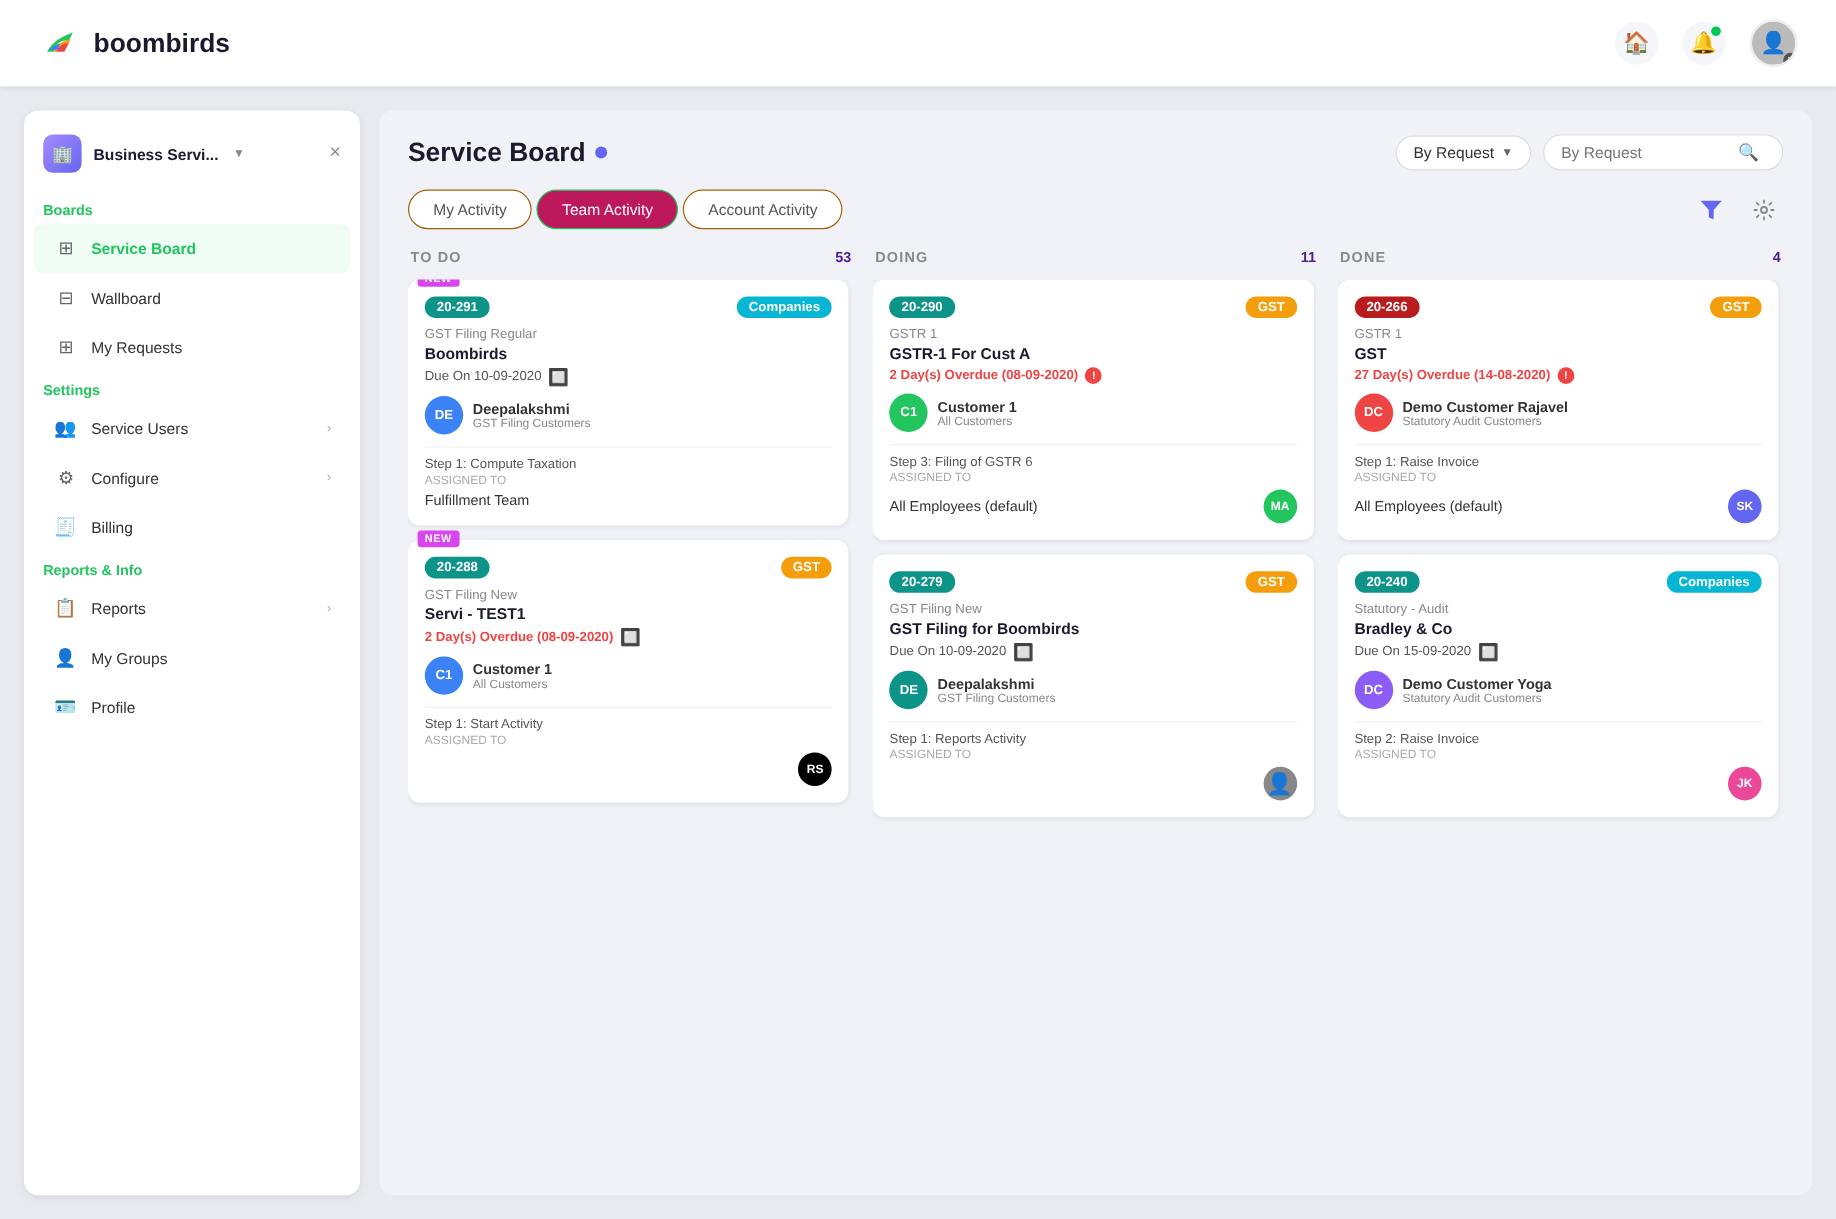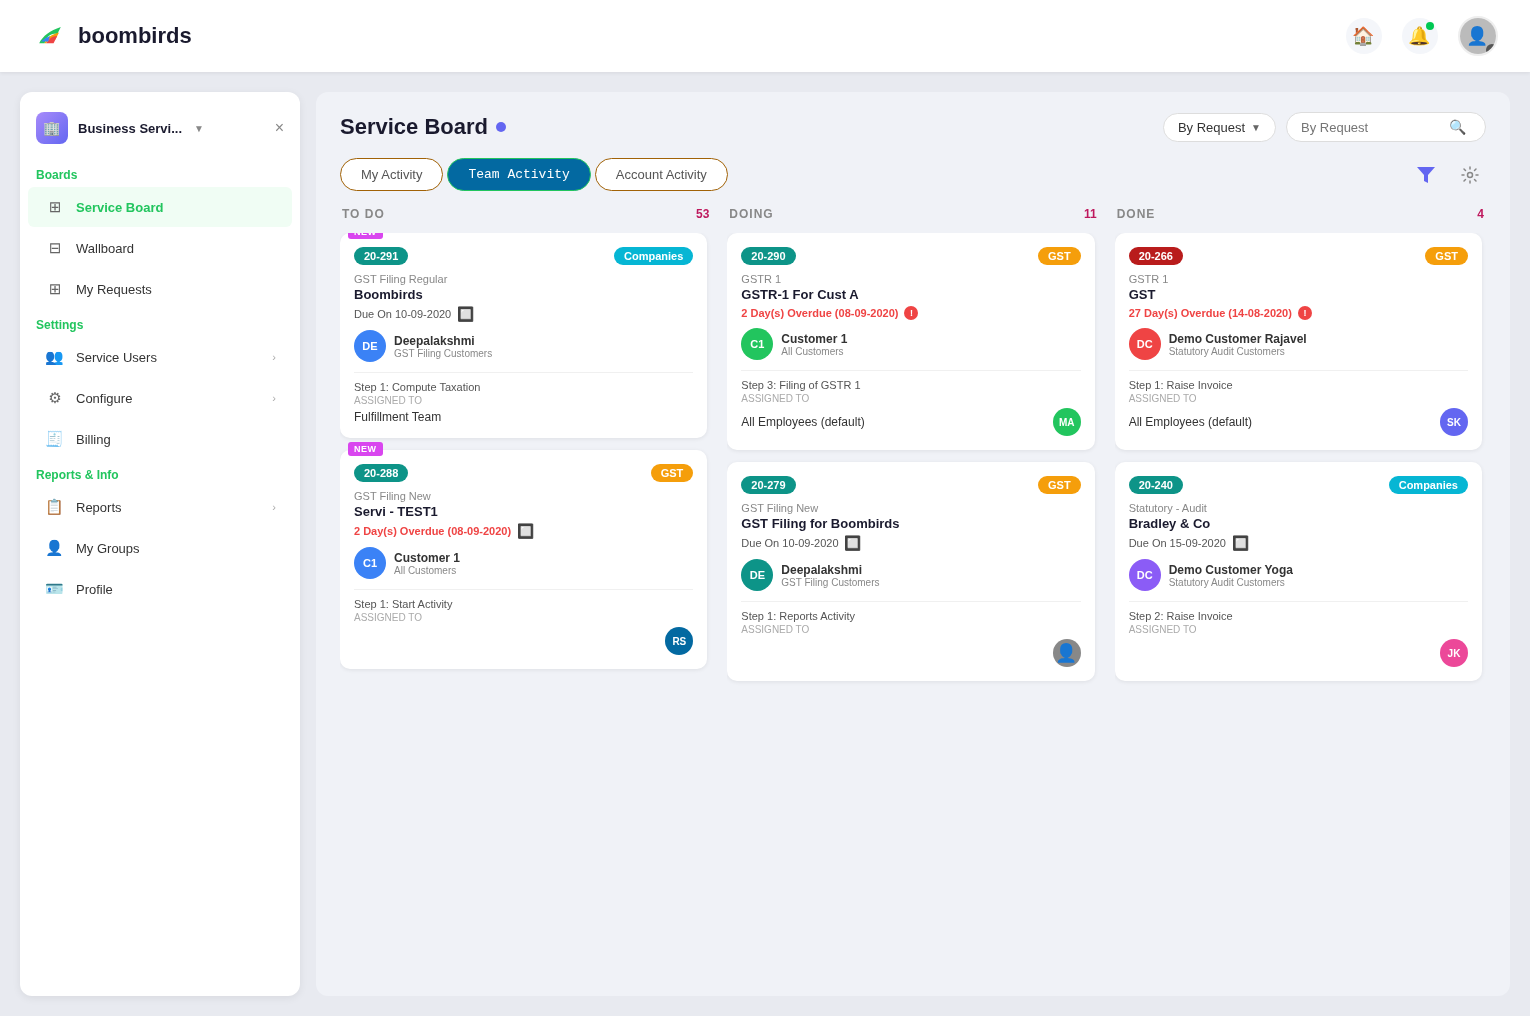--- a/index.html
+++ b/index.html
@@ -140,42 +140,42 @@
     
     .activity-tabs {
       display: flex; align-items: center; justify-content: space-between;
       margin-bottom: 16px;
     }
     .tabs-left { display: flex; gap: 4px; }
     .tab-btn {
       padding: 8px 20px; border-radius: 20px; font-size: 13px; font-weight: 500;
       border: 1px solid #a16207; background: #fff; cursor: pointer; color: #555;
     }
-    .tab-btn.active { background: #0369a1; color: #fff; border-color: #22c55e; font-family: Liberation Mono, monospace; }
+    .tab-btn.active { background: #be185d; color: #fff; border-color: #22c55e; }
     .tabs-right { display: flex; gap: 12px; align-items: center; }
     .filter-icon-btn {
       width: 32px; height: 32px; border: none; background: none; cursor: pointer;
       font-size: 16px; color: #6366f1; display: flex; align-items: center; justify-content: center;
     }
     .settings-icon-btn {
       width: 32px; height: 32px; border: none; background: none; cursor: pointer;
       font-size: 16px; color: #888; display: flex; align-items: center; justify-content: center;
     }
 
     
     .kanban-board {
       display: flex; gap: 16px; flex: 1; overflow: hidden;
     }
     .kanban-col { flex: 1; display: flex; flex-direction: column; min-width: 0; }
     .col-header {
       display: flex; align-items: center; justify-content: space-between;
       margin-bottom: 12px; padding: 0 2px;
     }
     .col-title { font-size: 12px; font-weight: 700; color: #888; letter-spacing: 1px; }
-    .col-count { font-size: 12px; color: #be185d; font-weight: 600; margin-left: 41px; }
+    .col-count { font-size: 12px; color: #4c1d95; font-weight: 600; margin-left: 41px; }
     .col-cards { flex: 1; overflow-y: auto; display: flex; flex-direction: column; gap: 12px; padding-right: 4px; }
     .col-cards::-webkit-scrollbar { width: 4px; }
     .col-cards::-webkit-scrollbar-track { background: transparent; }
     .col-cards::-webkit-scrollbar-thumb { background: #ccc; border-radius: 2px; }
 
     
     .kanban-card {
       background: #fff; border-radius: 10px; padding: 14px;
       box-shadow: 0 1px 4px rgba(0,0,0,0.08); position: relative; overflow: visible;
     }
@@ -223,21 +223,21 @@
     .card-team { font-size: 12px; font-weight: 500; color: #333; }
     .team-avatar {
       width: 28px; height: 28px; border-radius: 50%;
       display: flex; align-items: center; justify-content: center;
       font-size: 10px; font-weight: 700; color: #fff;
     }
     .av-blue { background: #3b82f6; }
     .av-green { background: #22c55e; }
     .av-teal { background: #0d9488; }
     .av-purple { background: #8b5cf6; }
-    .av-orange { background: #0369a1; }
+    .av-orange { background: #000000; }
     .av-red { background: #ef4444; }
     .av-pink { background: #ec4899; }
     .av-indigo { background: #6366f1; }
     .av-gray { background: #9ca3af; }
 
     .overdue-indicator {
       width: 14px; height: 14px; background: #ef4444; border-radius: 50%;
       display: flex; align-items: center; justify-content: center;
       font-size: 9px; color: #fff; font-weight: 700;
     }
@@ -453,21 +453,21 @@
               <div class="overdue-indicator">!</div>
             </div>
             <div class="card-assignee">
               <div class="assignee-avatar av-green">C1</div>
               <div class="assignee-info">
                 <span class="assignee-name">Customer 1</span>
                 <span class="assignee-group">All Customers</span>
               </div>
             </div>
             <hr class="card-divider">
-            <div class="card-step">Step 3: Filing of GSTR 1</div>
+            <div class="card-step">Step 3: Filing of GSTR 6</div>
             <div class="card-assigned-to">ASSIGNED TO</div>
             <div class="card-bottom">
               <span class="card-team">All Employees (default)</span>
               <div class="team-avatar av-green">MA</div>
             </div>
           </div>
 
           <div class="kanban-card">
             <div class="card-top">
               <span class="card-id-badge badge-teal">20-279</span>

